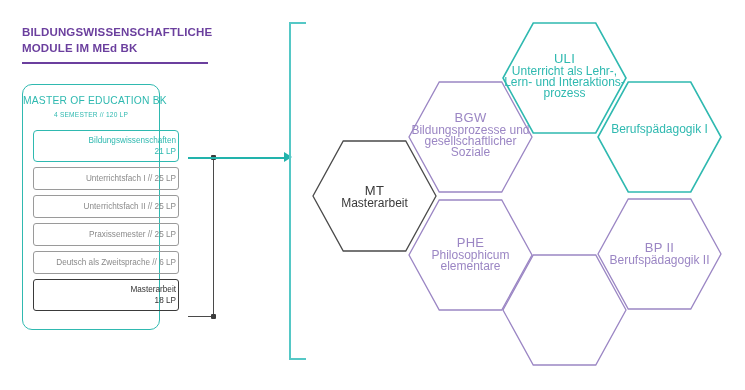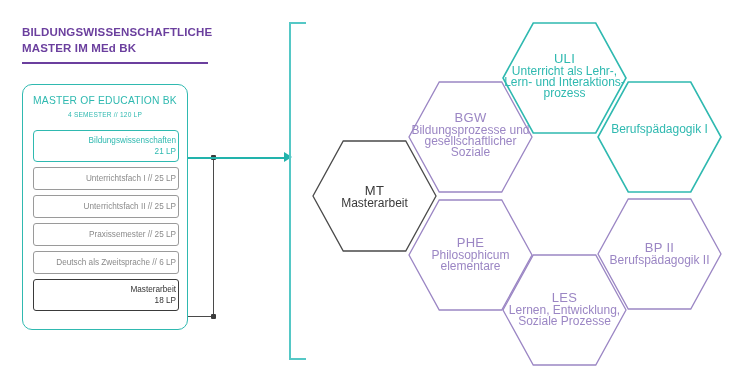--- a/index.html
+++ b/index.html
@@ -43,21 +43,21 @@
     top: 62px;
     width: 186px;
     height: 2px;
     background: #6b3f9e;
   }
 
   #master-card {
     position: absolute;
     left: 22px;
     top: 84px;
-    width: 166px;
+    width: 138px;
     height: 246px;
     border: 1.4px solid #2fb9b0;
     border-radius: 10px;
     box-sizing: border-box;
   }
   #master-title {
     position: absolute;
     left: 0; right: 0;
     top: 10px;
     text-align: center;
@@ -185,21 +185,21 @@
   .hex.violet .code, .hex.violet .name { color: #9b86c4; }
   .hex.dark .code, .hex.dark .name { color: #3a3a3a; }
 </style>
 </head>
 <body>
 
 <div id="stage">
 
   <div id="heading">
     <div class="line">BILDUNGSWISSENSCHAFTLICHE</div>
-    <div class="line">MASTER IM MEd BK</div>
+    <div class="line">MODULE IM MEd BK</div>
   </div>
   <div id="heading-rule"></div>
 
   <div id="master-card">
     <div id="master-title">MASTER OF EDUCATION BK</div>
     <div id="master-sub">4 SEMESTER // 120 LP</div>
 
     <div id="module-list">
 
       <div class="module accent two-line">
@@ -303,20 +303,15 @@
       <span class="code">PHE</span>
       <span class="name">Philosophicum</span>
       <span class="name">elementare</span>
     </div>
   </div>
 
   <div class="hex violet" id="hex-les" style="left:502px; top:254px;">
     <svg width="125" height="112" viewBox="0 0 125 112" aria-hidden="true">
       <polygon points="31.25,1 93.75,1 124,56 93.75,111 31.25,111 1,56" fill="none" stroke="#9b86c4" stroke-width="1.3"></polygon>
     </svg>
-    <div class="label" style="top:37px;">
-      <span class="code">LES</span>
-      <span class="name">Lernen, Entwicklung,</span>
-      <span class="name">Soziale Prozesse</span>
-    </div>
   </div>
 
 </div>
 
 </body></html>

